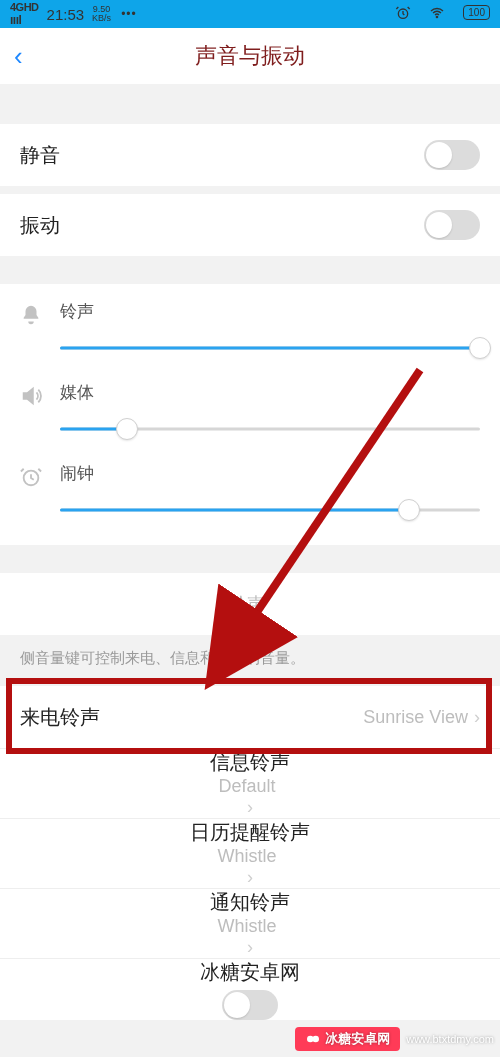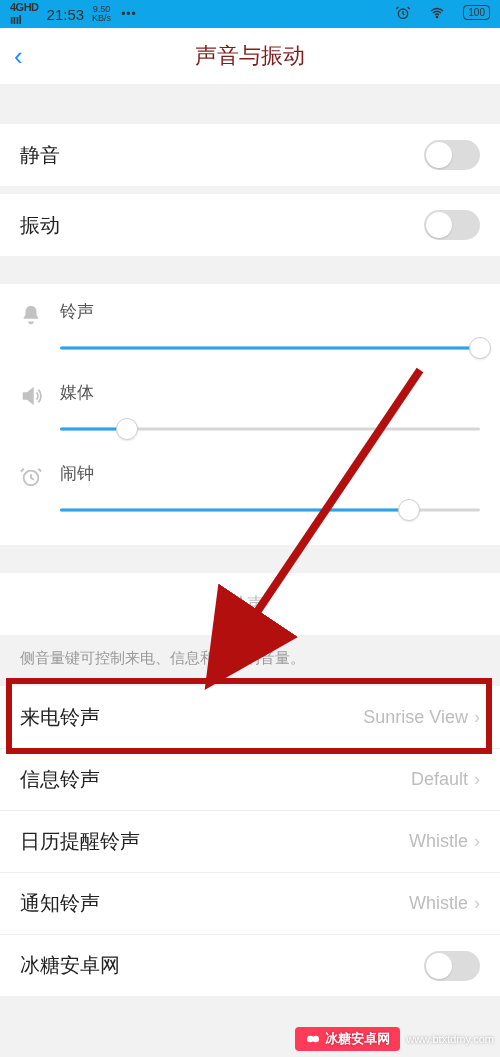--- a/index.html
+++ b/index.html
@@ -56,21 +56,21 @@
   .row {
     background: #fff;
     min-height: 62px;
     display: flex;
     align-items: center;
     padding: 0 20px;
     font-size: 20px;
     color: #222;
     justify-content: center;
   }
-  .row + .row { border-top: 0.5px solid #eee; }
+  .row + .row { border-top: 0.5px solid #eee; flex-direction: column; }
   .row .rlabel { flex: 1; }
   .row .rvalue { color: #bdbdbd; font-size: 18px; margin-right: 6px;}
   .row .chev { color: #cfcfcf; font-size: 18px; }
 
   
   .toggle {
     width: 56px; height: 30px; border-radius: 15px; background: #dcdcdc;
     position: relative;
   }
   .toggle .knob {

